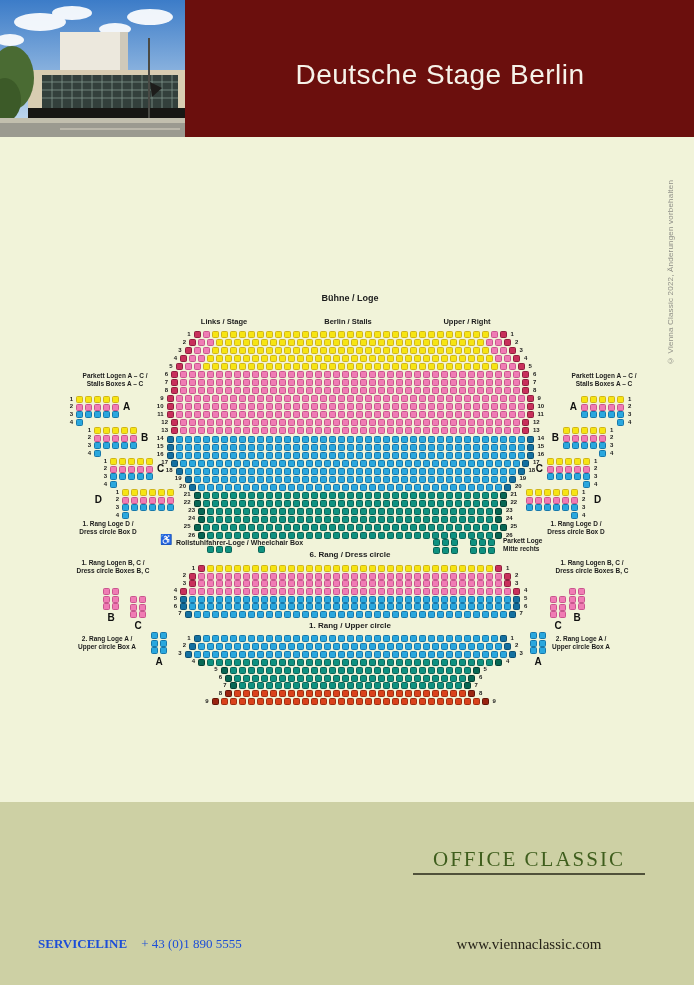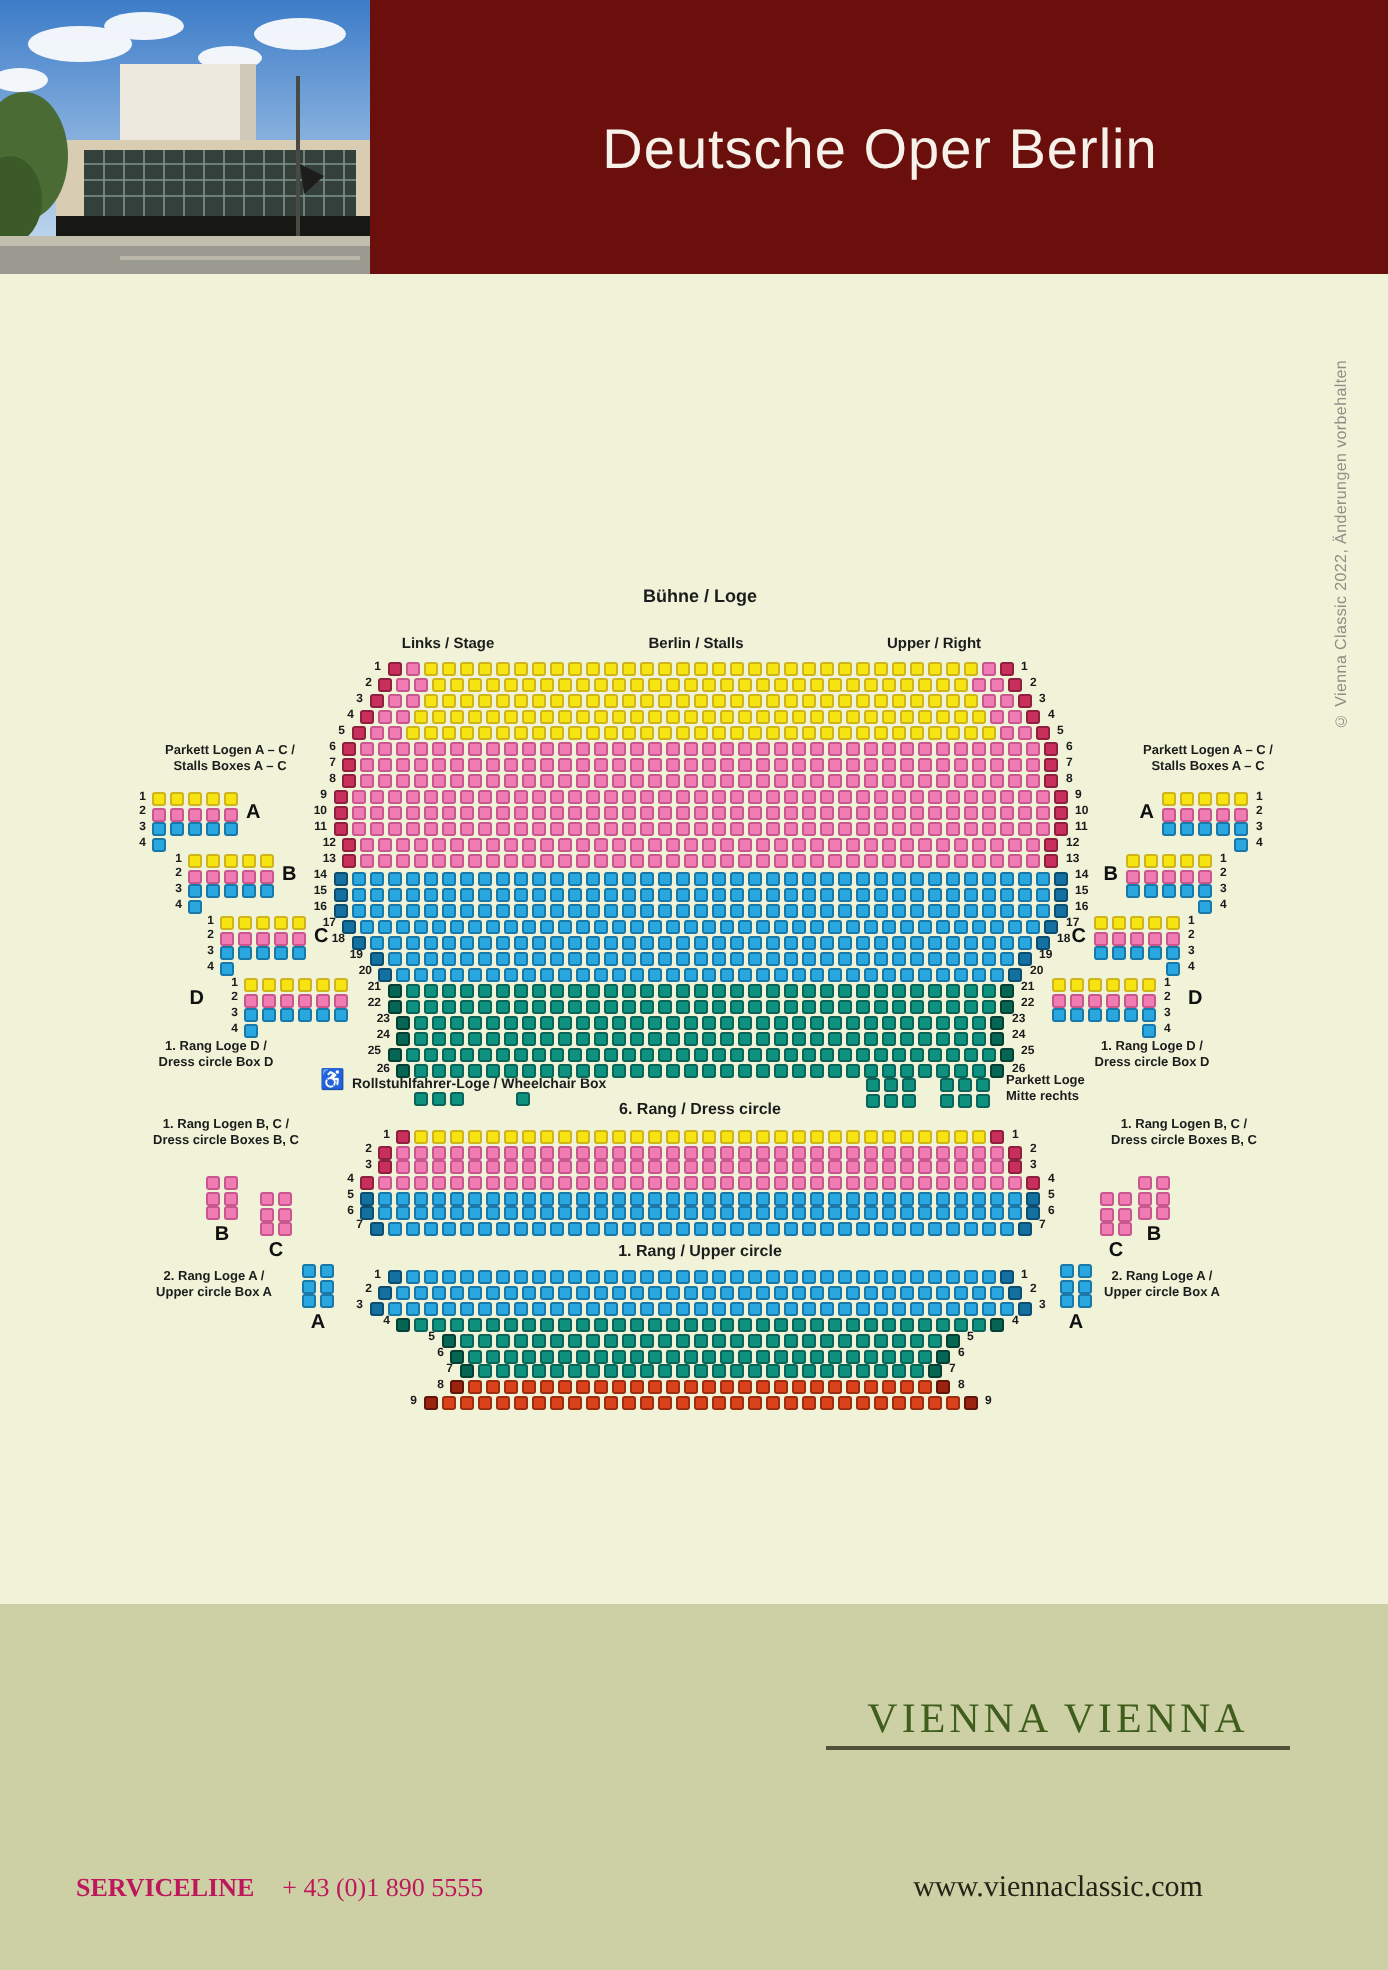--- a/index.html
+++ b/index.html
@@ -22,21 +22,21 @@
   #wheelchair-icon{position:absolute;left:160px;top:534px;font-size:10px;color:#1c1c1c}
   #copyright{position:absolute;left:666px;top:150px;height:215px;writing-mode:vertical-rl;transform:rotate(180deg);font-size:8px;color:#8f8f87;letter-spacing:.2px;white-space:nowrap}
   #footer{position:absolute;left:0;top:802px;width:694px;height:183px;background:#cdd0a4}
   #legend{position:absolute;left:38px;top:14px}
   .lgrow{display:flex;align-items:center;margin-bottom:7px}
   .sw{width:29px;height:16px;border:1px solid #30302a;margin-right:17px}
   .lgl{font-size:11px;color:#61614e}
   #brand{position:absolute;left:529px;top:45px;transform:translateX(-50%);font-family:"Liberation Serif",serif;font-size:21px;letter-spacing:2px;color:#3f5e1d;white-space:nowrap}
   #brandrule{position:absolute;left:413px;top:71px;width:232px;height:2px;background:#50513a}
   #tagline{position:absolute;left:529px;top:79px;transform:translateX(-50%);font-family:"Liberation Serif",serif;font-size:15px;letter-spacing:1px;color:#3f5e1d;white-space:nowrap}
-  #serviceline{position:absolute;left:38px;top:134px;font-family:"Liberation Serif",serif;font-size:13px;color:#be185d;white-space:nowrap}
+  #serviceline{position:absolute;left:38px;top:134px;font-family:"Liberation Serif",serif;font-size:13px;color:#1d4ed8;white-space:nowrap}
   #serviceline .sl{font-weight:700;margin-right:14px}
   #website{position:absolute;left:529px;top:134px;transform:translateX(-50%);font-family:"Liberation Serif",serif;font-size:15px;color:#262318;white-space:nowrap}
 </style>
 </head>
 <body>
 
 <div id="header">
   <svg id="venue-photo" width="185" height="137" viewBox="0 0 185 137">
     <defs>
       <linearGradient id="sky" x1="0" y1="0" x2="0" y2="1">
@@ -62,21 +62,21 @@
     </g>
     <rect x="28" y="108" width="157" height="12" fill="#171714"></rect>
     <ellipse cx="12" cy="78" rx="22" ry="32" fill="#4a6b33"></ellipse>
     <ellipse cx="5" cy="100" rx="16" ry="22" fill="#3c5a28"></ellipse>
     <rect x="148" y="38" width="2" height="82" fill="#4a4a45"></rect>
     <path d="M150 82l12 6-10 9z" fill="#1d1d1b"></path>
     <rect x="0" y="118" width="185" height="19" fill="#9b9a90"></rect>
     <rect x="0" y="118" width="185" height="5" fill="#c2bfae"></rect>
     <rect x="60" y="128" width="120" height="2" fill="#cfccbc" opacity=".6"></rect>
   </svg>
-  <div id="header-title">Deutsche Oper Berlin</div>
+  <div id="header-title">Deutsche Stage Berlin</div>
 </div>
 
 <div id="seatmap">
   <div class="mlabel f9 c" style="left:350px;top:293px">Bühne / Loge</div>
   <div class="mlabel f75 c" style="left:224px;top:317px">Links / Stage</div>
   <div class="mlabel f75 c" style="left:348px;top:317px">Berlin / Stalls</div>
   <div class="mlabel f75 c" style="left:467px;top:317px">Upper / Right</div>
 
   <div class="mlabel f65 c" style="left:115px;top:372px">
     <div>Parkett Logen A – C /</div>
@@ -1971,19 +1971,19 @@
     <div class="seat" style="left: 479px; top: 539px; background: rgb(15, 145, 128); border-color: rgb(10, 100, 87);"></div>
     <div class="seat" style="left: 488px; top: 539px; background: rgb(15, 145, 128); border-color: rgb(10, 100, 87);"></div>
     <div class="seat" style="left: 470px; top: 546.7px; background: rgb(15, 145, 128); border-color: rgb(10, 100, 87);"></div>
     <div class="seat" style="left: 479px; top: 546.7px; background: rgb(15, 145, 128); border-color: rgb(10, 100, 87);"></div>
     <div class="seat" style="left: 488px; top: 546.7px; background: rgb(15, 145, 128); border-color: rgb(10, 100, 87);"></div>
   </div>
 
 <div id="copyright">© Vienna Classic 2022, Änderungen vorbehalten</div>
 
 <div id="footer">
-  <div id="brand">VIENNA VIENNA</div>
+  <div id="brand">OFFICE CLASSIC</div>
   <div id="brandrule"></div>
   <div id="serviceline">
     <span class="sl">SERVICELINE</span><span>+ 43 (0)1 890 5555</span>
   </div>
   <div id="website">www.viennaclassic.com</div>
 </div>
 
 </body></html>

